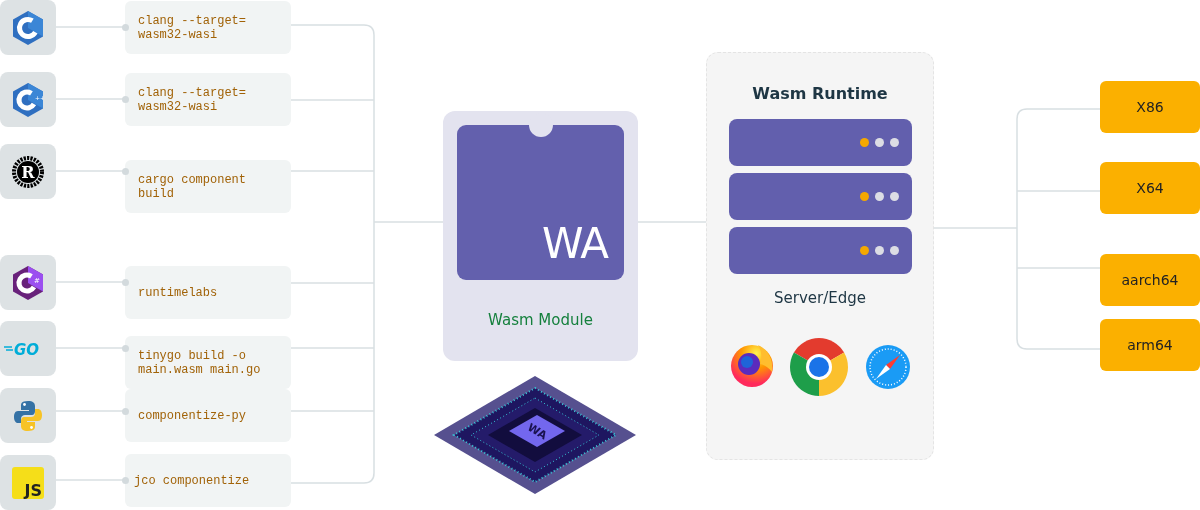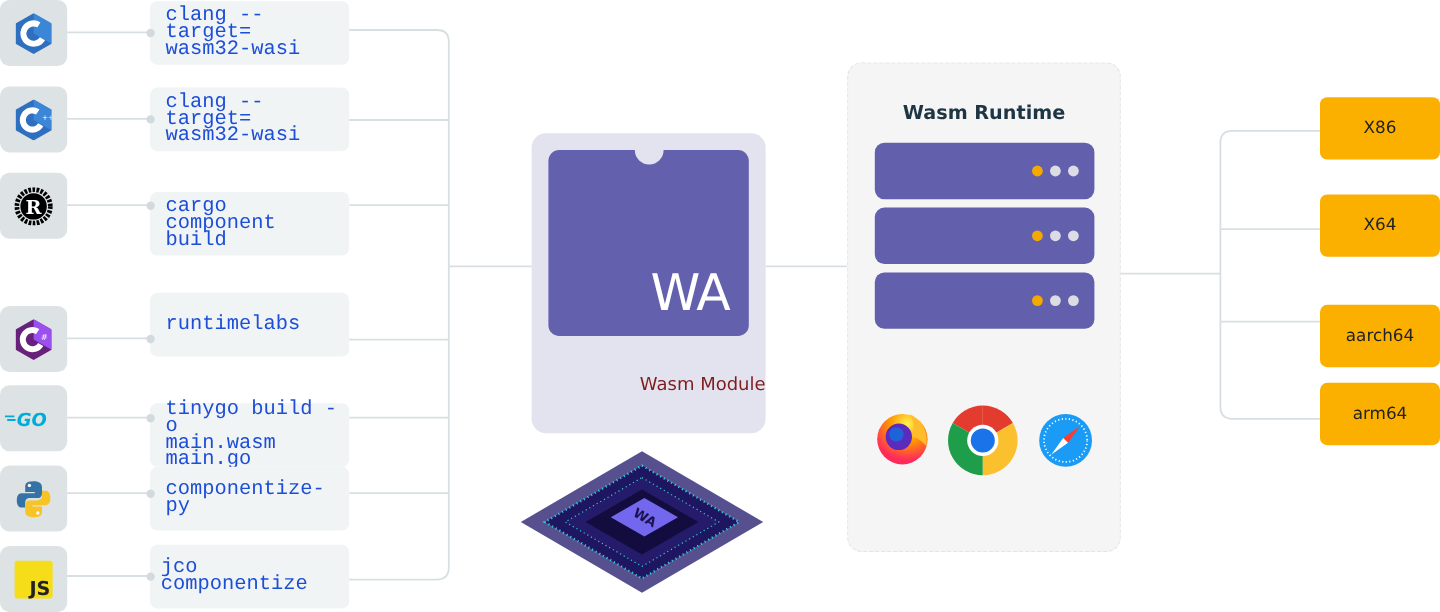--- a/index.html
+++ b/index.html
@@ -12,22 +12,22 @@
 
   
   .lang-icon {
     position: absolute; left: 0; width: 56px; height: 55px;
     background: #dde2e4; border-radius: 8px;
     display: flex; align-items: center; justify-content: center;
   }
   .cmd-card {
     position: absolute; left: 125px; width: 166px; height: 53px;
     background: #f1f4f4; border-radius: 6px;
-    font-family: "Liberation Mono", monospace; font-size: 17px; line-height: 14px;
-    color: #1d4ed8; display: flex; align-items: center; padding-left: 13px;
+    font-family: "Liberation Mono", monospace; font-size: 12px; line-height: 14px;
+    color: #a16207; display: flex; align-items: center; padding-left: 13px;
     white-space: pre-line;
   }
   .dot { position: absolute; width: 7px; height: 7px; border-radius: 50%; background: #d3dadd; }
 
   
   .module {
     position: absolute; left: 443px; top: 111px; width: 195px; height: 250px;
     background: #e3e3ef; border-radius: 12px;
   }
   .module-tile {
@@ -36,22 +36,22 @@
   }
   .module-notch {
     position: absolute; left: 72px; top: -12px; width: 24px; height: 24px;
     border-radius: 50%; background: #e3e3ef;
   }
   .module-wa {
     position: absolute; right: 16px; bottom: 12px; color: #fff;
     font-family: "DejaVu Sans", sans-serif; font-size: 42px; letter-spacing: -1px;
   }
   .module-label {
-    position: absolute; left: 0; width: 100%; top: 200px; text-align: right;
-    color: #7f1d1d; font-family: "DejaVu Sans", sans-serif; font-size: 15px;
+    position: absolute; left: 0; width: 100%; top: 200px; text-align: center;
+    color: #15803d; font-family: "DejaVu Sans", sans-serif; font-size: 15px;
   }
 
   
   .runtime {
     position: absolute; left: 706px; top: 52px; width: 228px; height: 408px;
     background: #f5f5f5; border-radius: 12px; border: 1px dashed #e4e4e4;
   }
   .runtime-title {
     position: absolute; left: 0; top: 31px; width: 100%; text-align: center;
     font-family: "DejaVu Sans", sans-serif; font-weight: bold; font-size: 16px; color: #1e3644;
@@ -143,21 +143,21 @@
 <div class="dot" style="left:122px;top:168px"></div>
 
 <div class="lang-icon" style="top:255px">
   <svg width="30" height="34" viewBox="0 0 30 34">
       <polygon points="15,0 30,8.5 30,25.5 15,34 0,25.5 0,8.5" fill="#68217a"></polygon>
       <polygon points="15,0 30,8.5 30,25.5 15,17" fill="#9b4ff0"></polygon>
       <circle cx="14" cy="17" r="8" fill="none" stroke="#fff" stroke-width="5" stroke-dasharray="38 13" transform="rotate(30 14 17)"></circle>
       <text x="21" y="17" font-size="7" fill="#fff" font-family="DejaVu Sans, sans-serif">#</text>
     </svg>
 </div>
-<div class="cmd-card" style="top:244px">runtimelabs</div>
+<div class="cmd-card" style="top:266px">runtimelabs</div>
 <div class="dot" style="left:122px;top:279px"></div>
 
 <div class="lang-icon" style="top:321px">
   <svg width="48" height="16" viewBox="0 0 48 16">
       <g stroke="#00add8" stroke-width="1.5">
         <line x1="0" y1="6" x2="8" y2="6"></line>
         <line x1="2" y1="9" x2="9" y2="9"></line>
       </g>
       <text x="10" y="14" font-size="15" font-weight="bold" font-style="italic" fill="#00add8" font-family="DejaVu Sans, sans-serif">GO</text>
     </svg>
@@ -215,20 +215,21 @@
   <div class="server" style="top:120px">
     <span class="led on" style="left:131px"></span>
       <span class="led off" style="left:146px"></span>
       <span class="led off" style="left:161px"></span>
   </div>
   <div class="server" style="top:174px">
     <span class="led on" style="left:131px"></span>
       <span class="led off" style="left:146px"></span>
       <span class="led off" style="left:161px"></span>
   </div>
+  <div class="section-label" style="top:236px">Server/Edge</div>
 
   <svg class="abs" style="left:21px;top:287px" width="48" height="48" viewBox="0 0 48 48">
     <defs>
         <radialGradient id="ffg" cx="0.6" cy="0.2" r="0.9">
           <stop offset="0" stop-color="#fff44f"></stop>
           <stop offset="0.4" stop-color="#ff9500"></stop>
           <stop offset="0.8" stop-color="#ff2a5c"></stop>
         </radialGradient>
       </defs>
     <circle cx="24" cy="26" r="21" fill="url(#ffg)"></circle>

